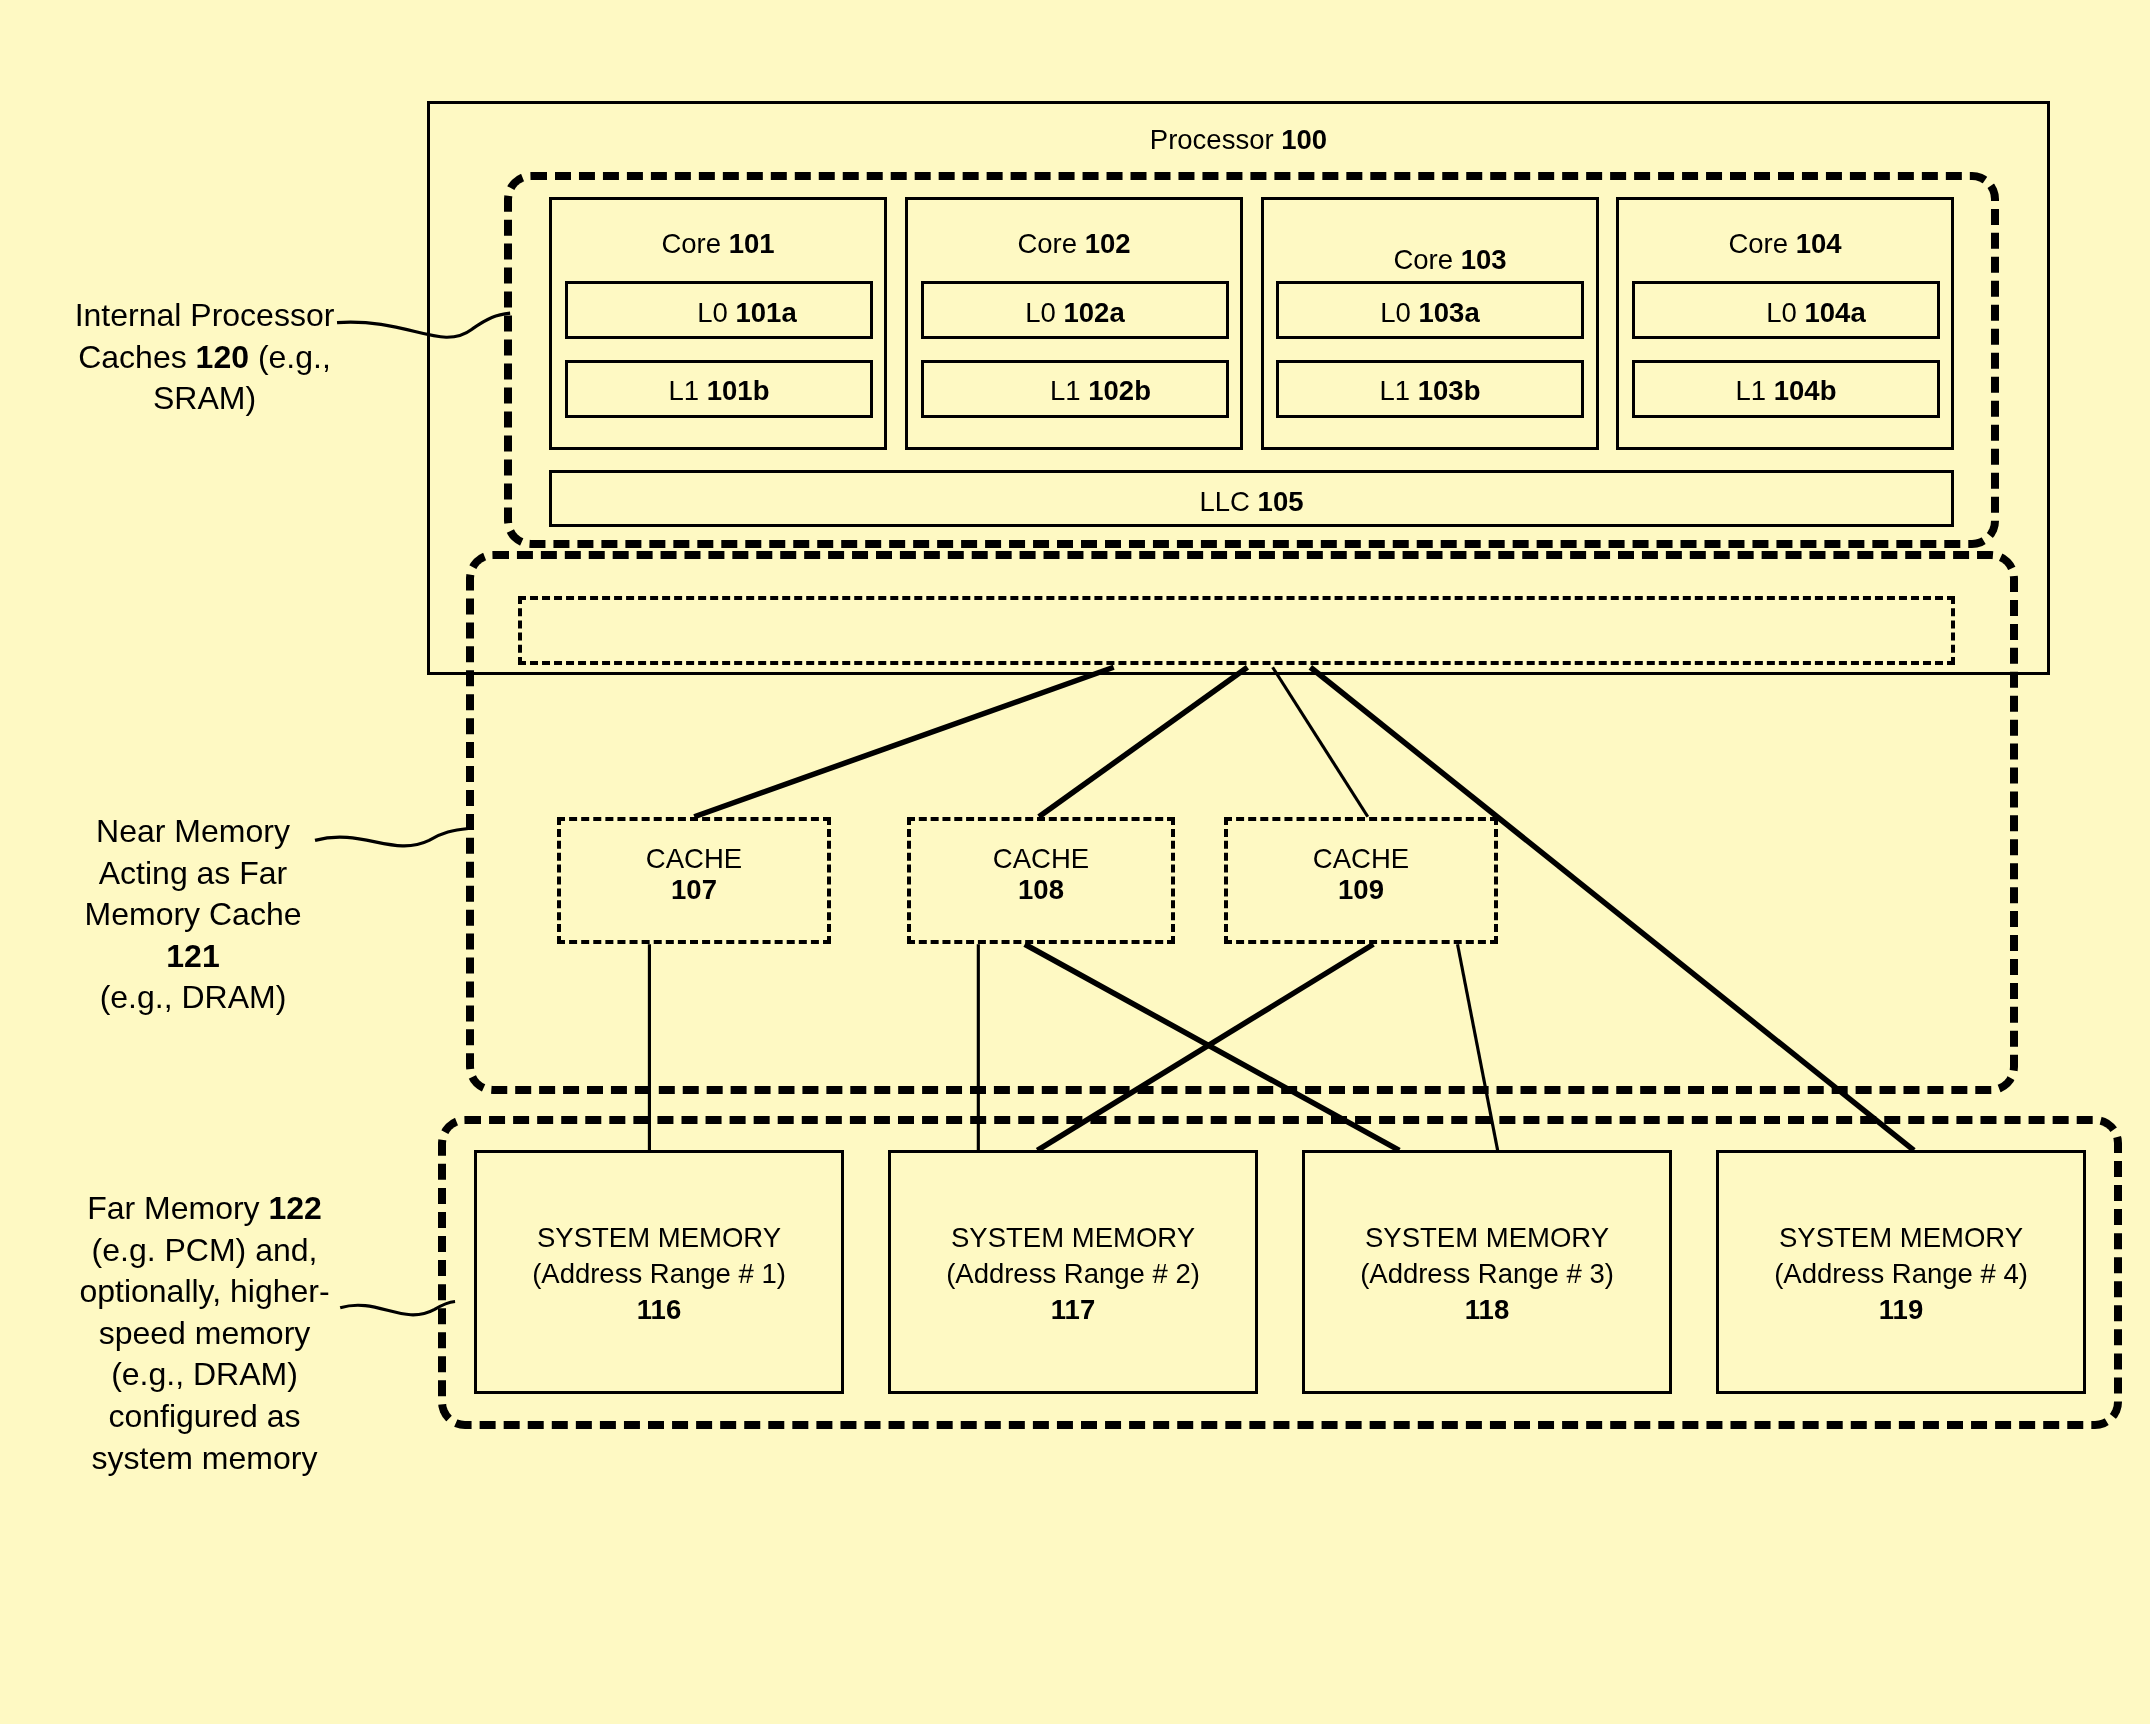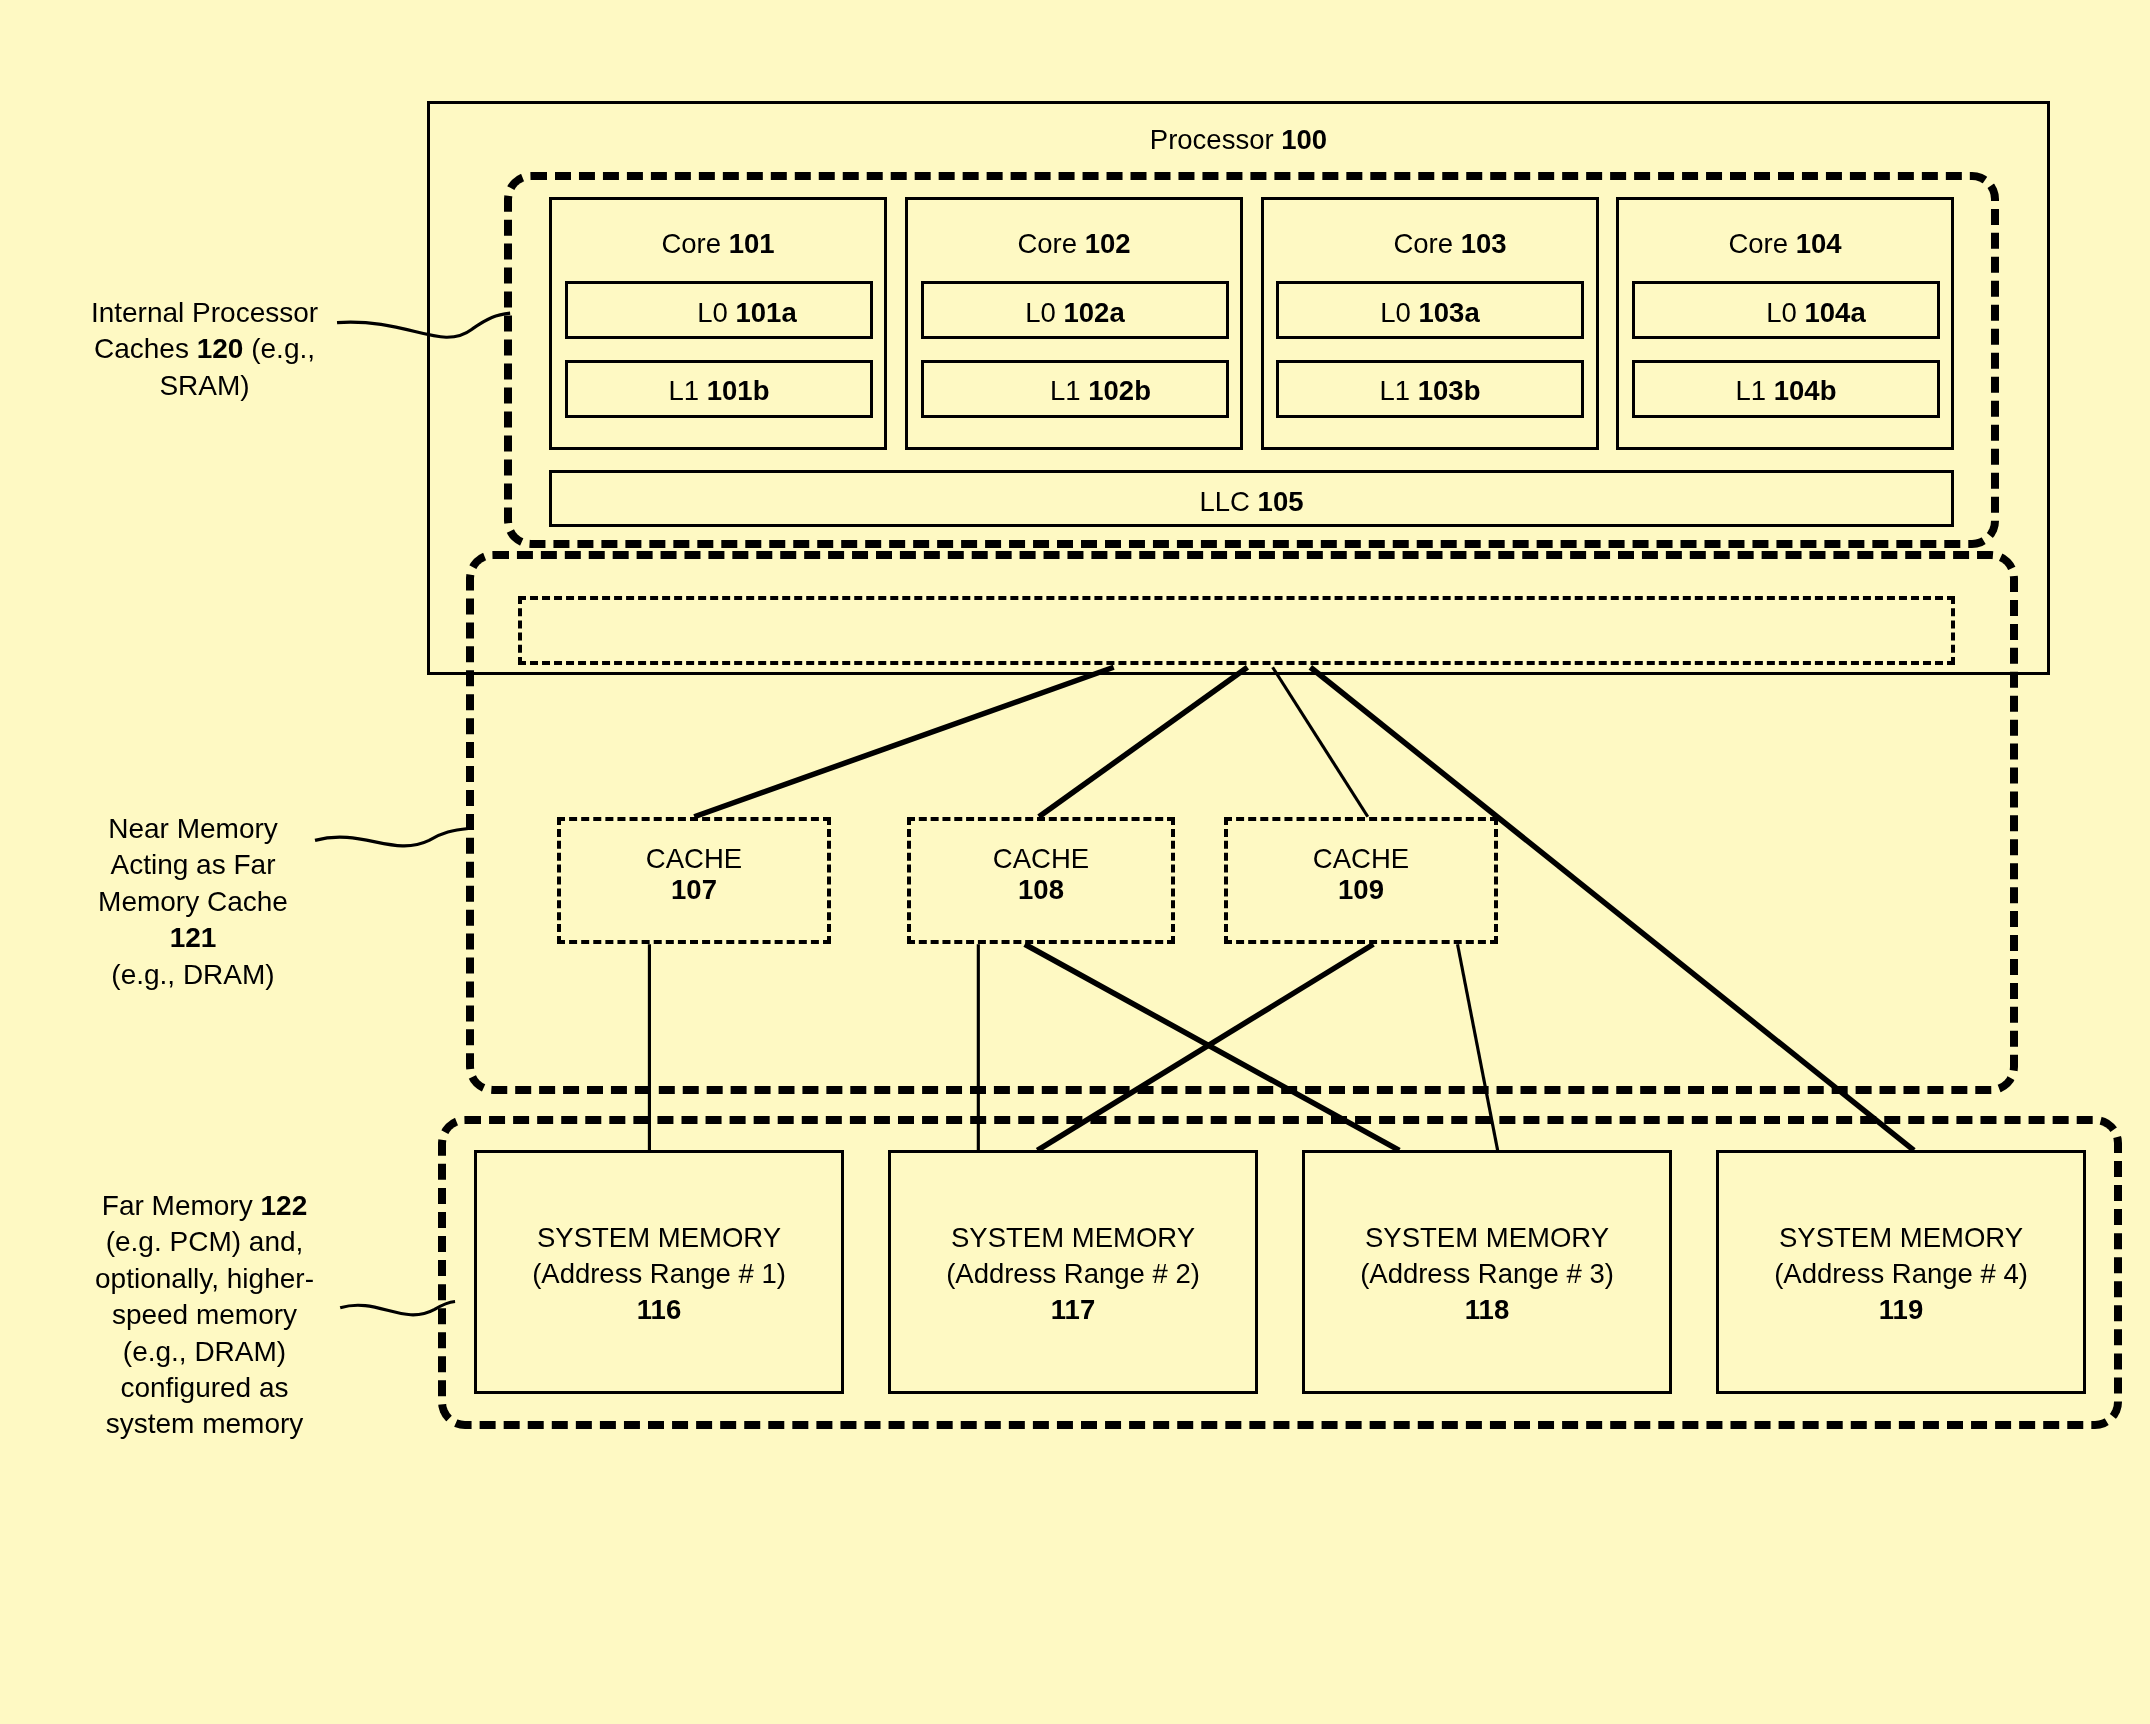--- a/index.html
+++ b/index.html
@@ -51,21 +51,21 @@
     white-space: nowrap;
   }
 
   .box-title  { font-size: 27.5px; }
   .cache-title{ font-size: 27.5px; line-height: 1.12; }
   .sm-title   { font-size: 27.5px; line-height: 1.30; }
 
   .side-note {
     position: absolute;
     text-align: center;
-    font-size: 28px;
+    font-size: 32px;
     line-height: 1.30;
   }
 
   
   #wires {
     position: absolute;
     left: 0; top: 0;
     width: 2151px;
     height: 1724px;
     pointer-events: none;
@@ -108,21 +108,21 @@
   <div class="abs thin-box" style="left:921px; top:281px; width:308px; height:58px;"></div>
   <div class="center-text box-title" style="top:297px; left:921px; width:308px;">
     <span>L0 </span><b>102a</b>
   </div>
   <div class="abs thin-box" style="left:921px; top:360px; width:308px; height:58px;"></div>
   <div class="center-text box-title" style="top:375px; left:921px; width:265px;padding-left:47px;">
     <span>L1 </span><b>102b</b>
   </div>
 
   <div class="abs thin-box" style="left:1261px; top:197px; width:338px; height:253px;"></div>
-  <div class="center-text box-title" style="top:228px; left:1261px; width:378px;">
+  <div class="center-text box-title" style="top:244px; left:1261px; width:378px;">
     <span>Core </span><b>103</b>
   </div>
   <div class="abs thin-box" style="left:1276px; top:281px; width:308px; height:58px;"></div>
   <div class="center-text box-title" style="top:297px; left:1276px; width:308px;">
     <span>L0 </span><b>103a</b>
   </div>
   <div class="abs thin-box" style="left:1276px; top:360px; width:308px; height:58px;"></div>
   <div class="center-text box-title" style="top:375px; left:1276px; width:308px;">
     <span>L1 </span><b>103b</b>
   </div>

